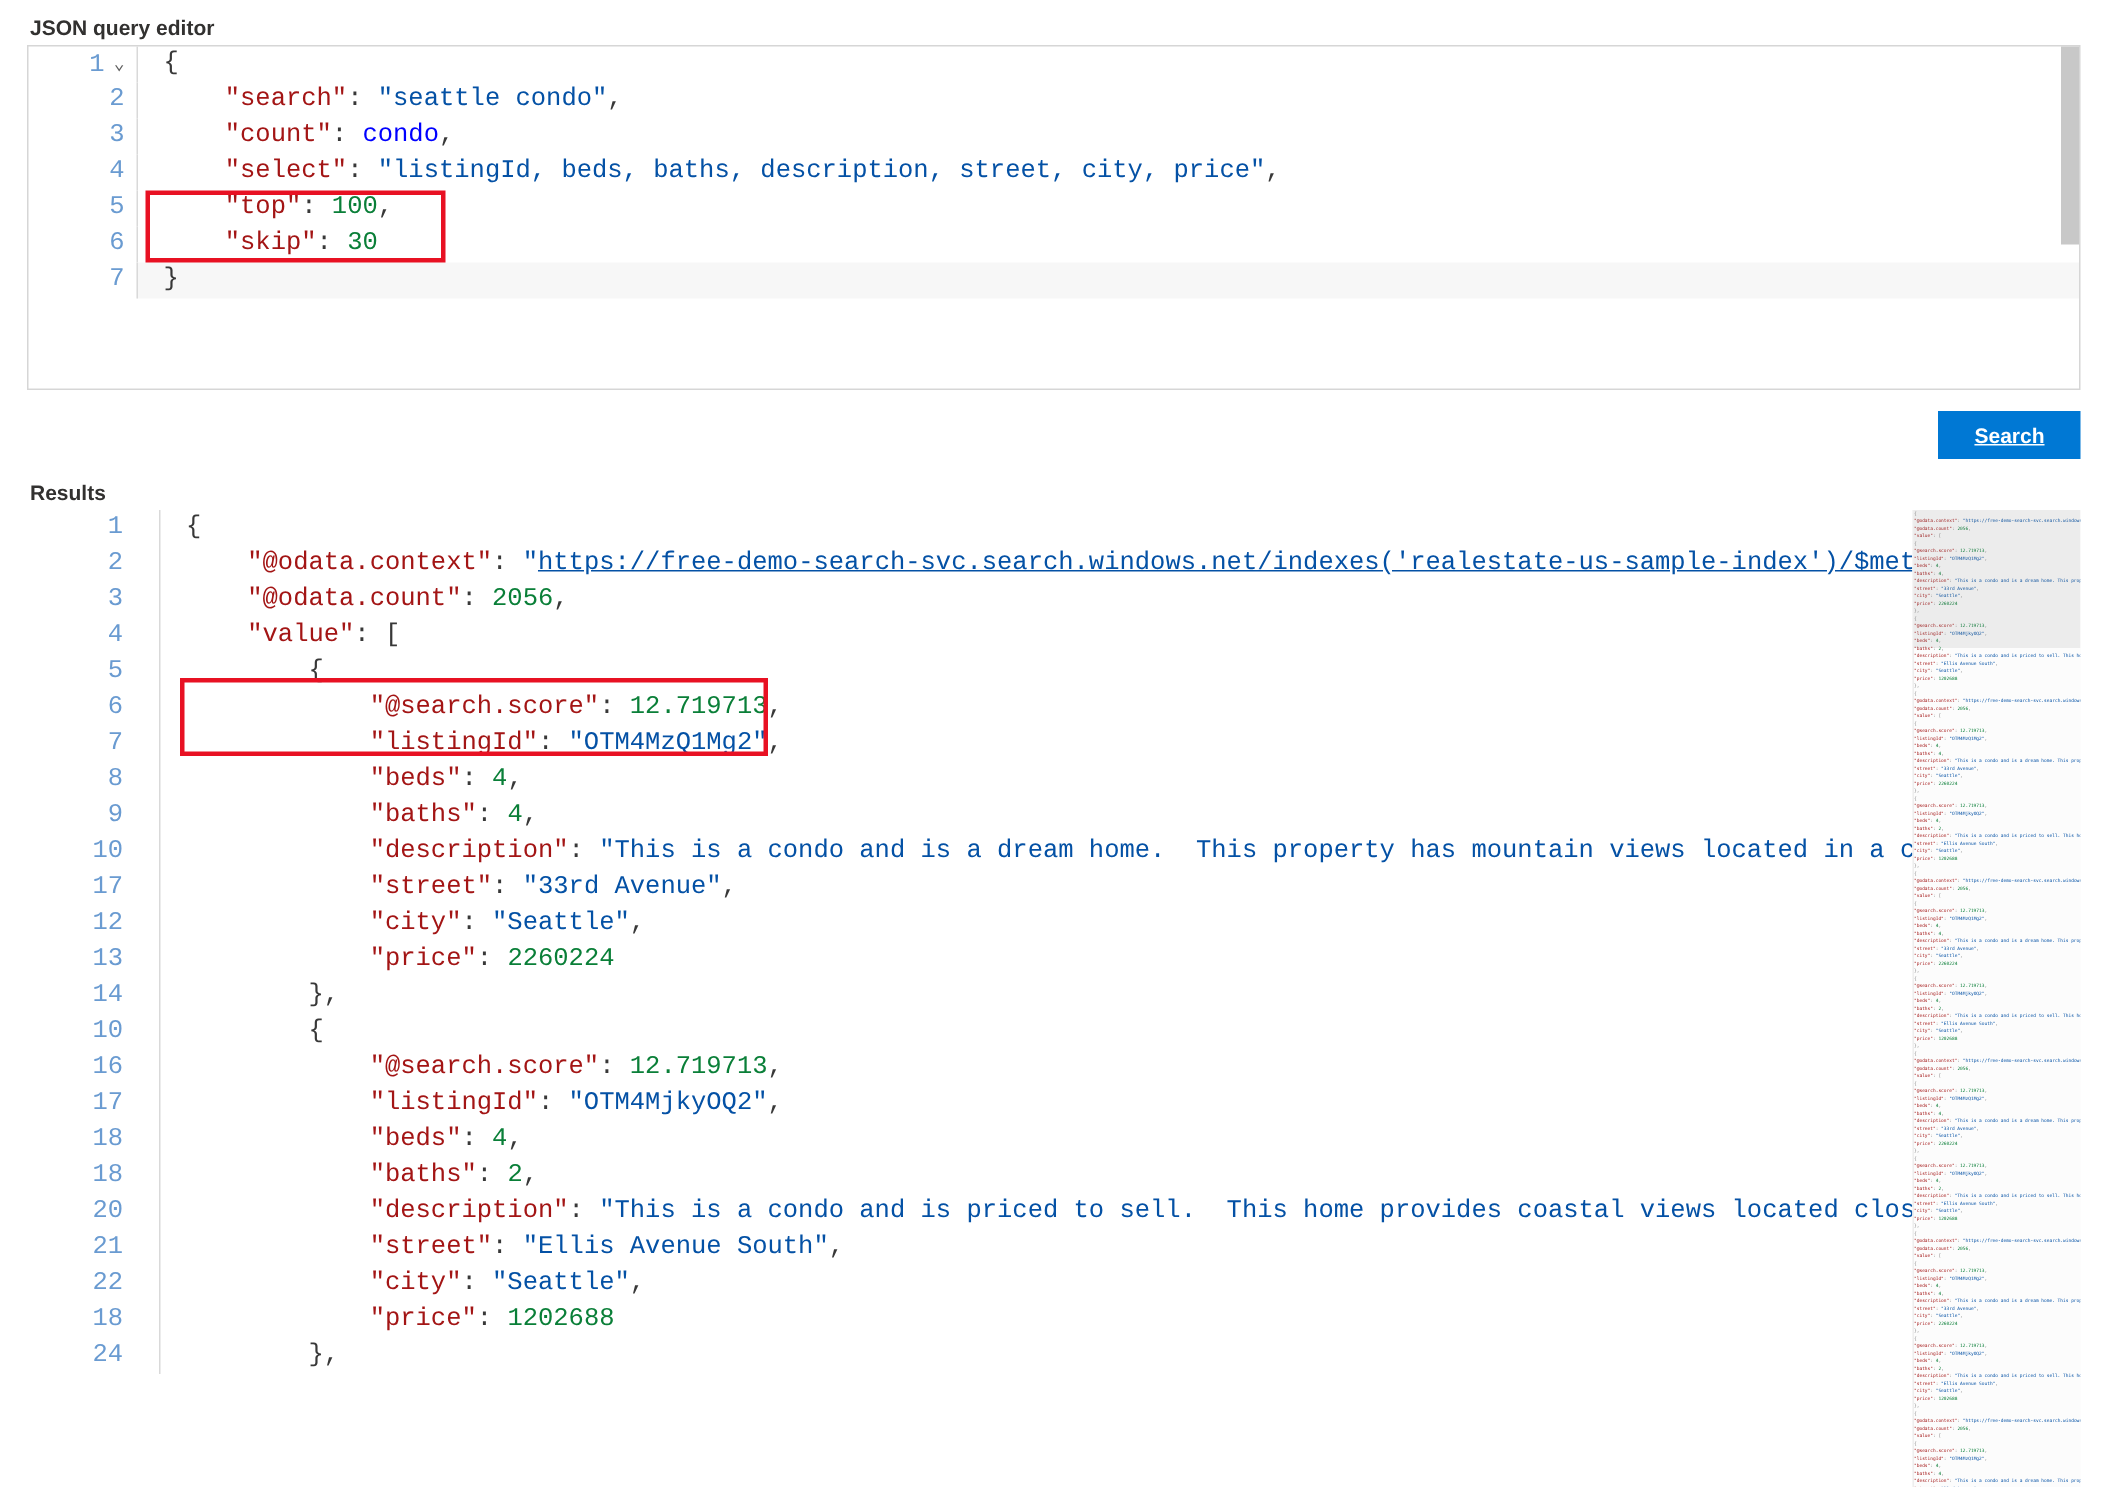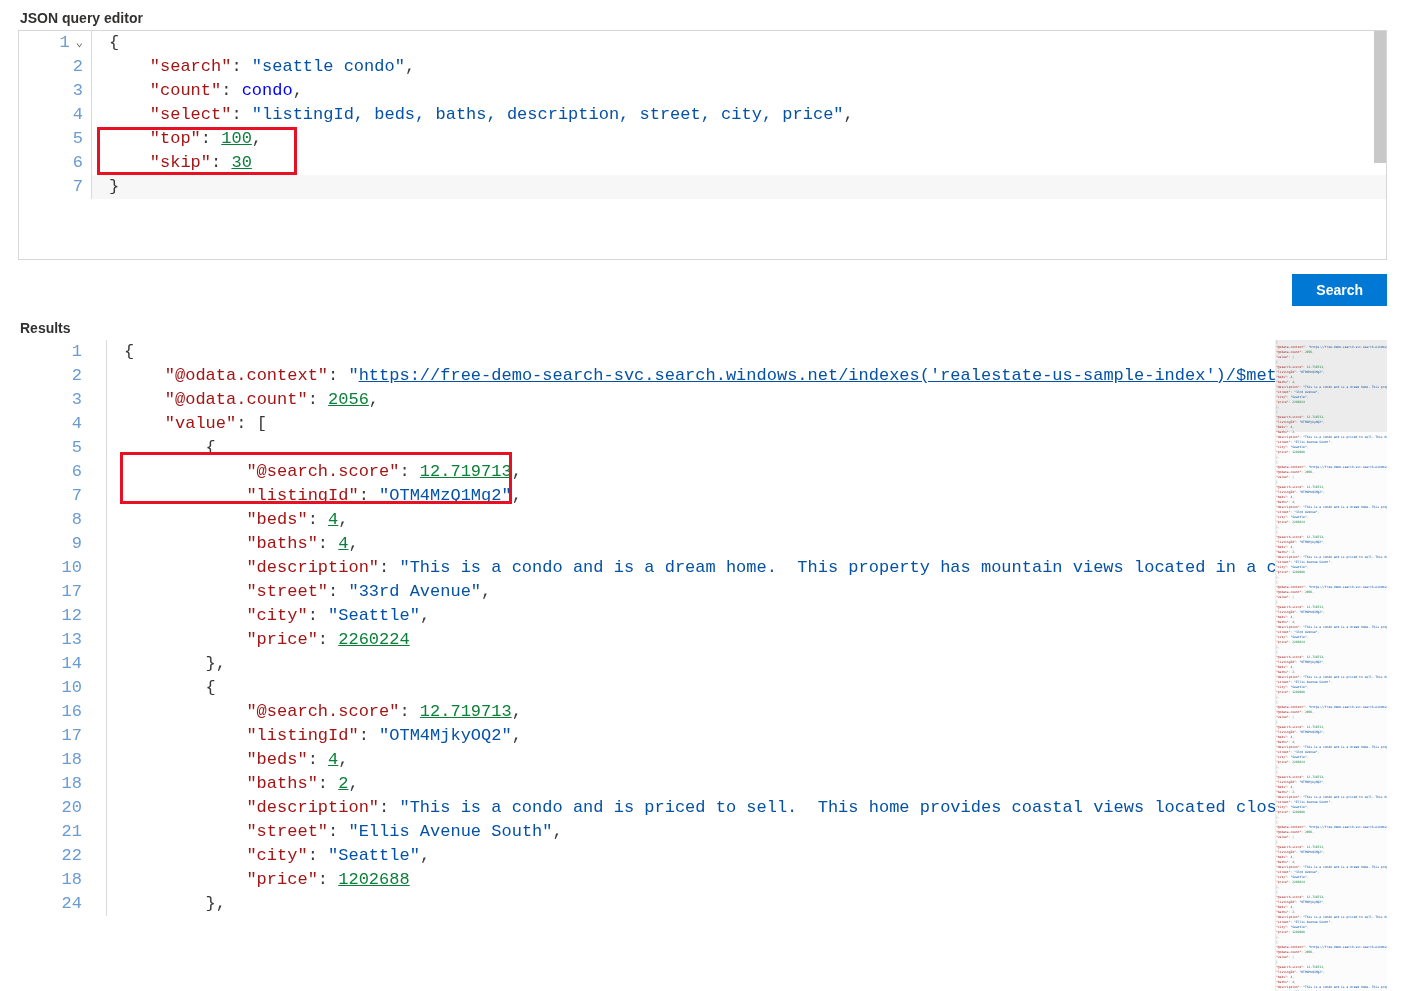--- a/index.html
+++ b/index.html
@@ -75,21 +75,21 @@
   .code-line .txt {
     padding-left: 18px;
     display: inline-block;
   }
   .active-line-bg {
     background: #f7f7f7;
   }
   .tok-punc  { color: #383838; }
   .tok-key   { color: #a31515; }
   .tok-str   { color: #0451a5; }
-  .tok-num   { color: #0a7f38; text-decoration: underline; }
+  .tok-num   { color: #0a7f38; }
   .tok-bool  { color: #0000ff; }
   .tok-link  { color: #0451a5; text-decoration: underline; }
 
   .hl-red {
     position: absolute;
     border: 3px solid #e81123;
     pointer-events: none;
     z-index: 5;
   }
   .search-row {
@@ -98,20 +98,21 @@
     margin: 14px 0 14px;
   }
   .search-btn {
     background: #0078d4;
     color: #ffffff;
     border: none;
     font-size: 14px;
     font-weight: 600;
     padding: 8px 24px;
     cursor: pointer;
+    text-decoration: underline;
   }
   .results-wrap {
     position: relative;
     display: flex;
     border: 0;
   }
   .results-main {
     flex: 1;
     overflow: hidden;
     position: relative;

